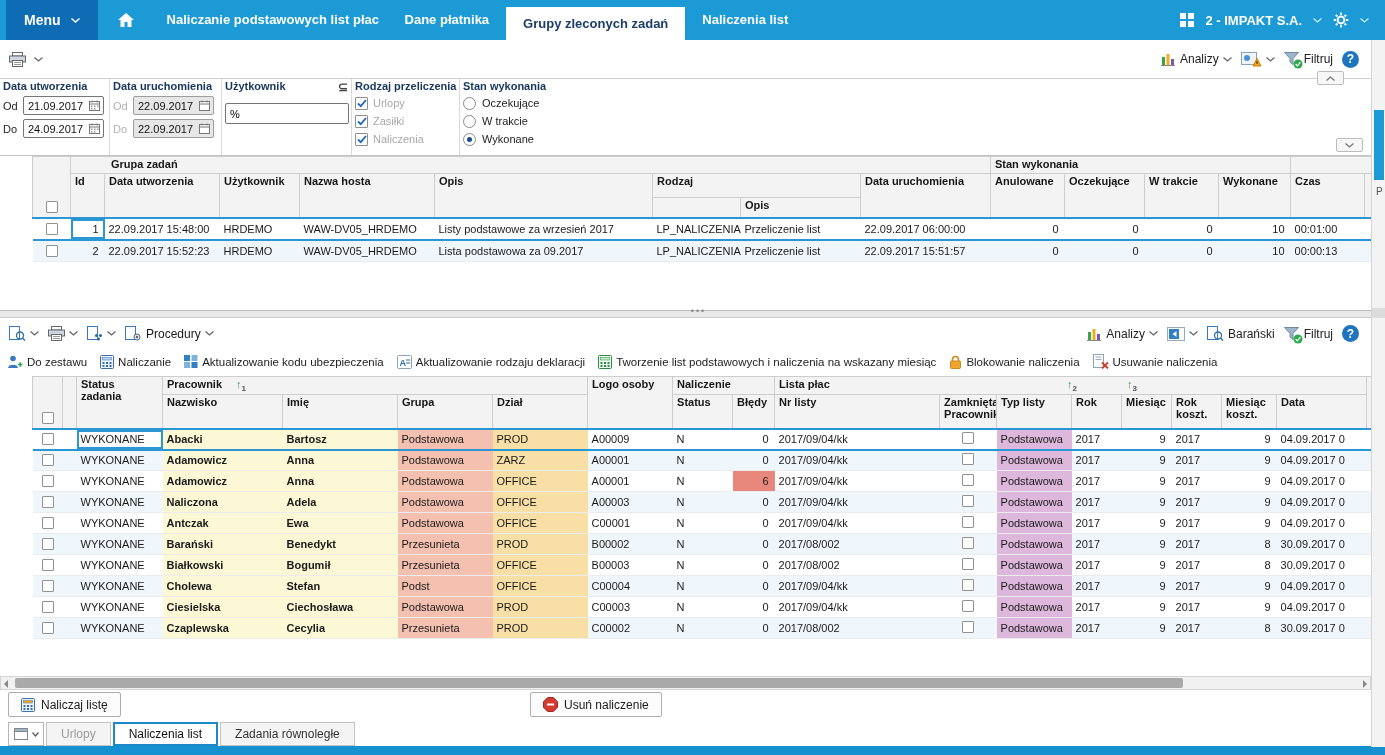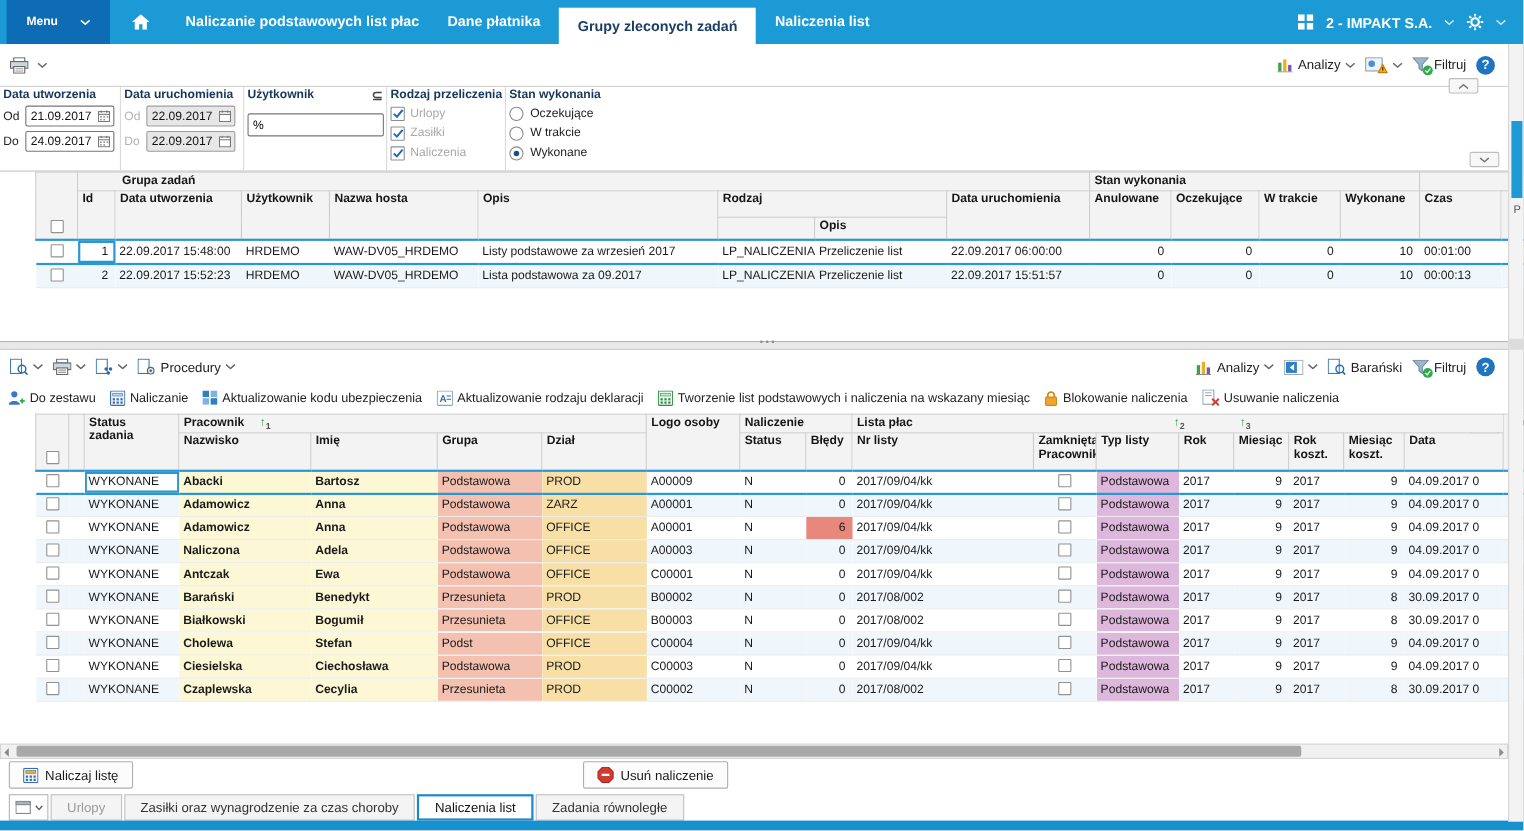--- a/index.html
+++ b/index.html
@@ -4,21 +4,21 @@
 <style>
 * { box-sizing:border-box; margin:0; padding:0; }
 body { background:#9e9e9e; }
 .screen { position:relative; width:1385px; height:755px; background:#fff;
   font-family:"Liberation Sans",sans-serif; font-size:11px; color:#1a1a1a; overflow:hidden; }
 
 
 .topbar { position:absolute; left:0; top:0; width:1385px; height:40px; background:#1b9ad6;
   display:flex; align-items:center; color:#fff; }
 .menu-btn { margin-left:6px; height:40px; background:#0d6cb4; display:flex; align-items:center;
-  gap:20px; padding:0 18px; font-size:11px; font-weight:bold; cursor:pointer; }
+  gap:10px; padding:0 18px; font-size:14px; font-weight:bold; cursor:pointer; }
 .home-wrap { margin:0 16px 0 20px; display:flex; align-items:center; }
 .top-tabs { display:flex; align-items:center; height:40px; }
 .top-tab { padding:0 17px; line-height:40px; font-size:13px; font-weight:bold; white-space:nowrap; cursor:pointer; }
 .top-tab.clip { max-width:238px; overflow:hidden; }
 .top-tab.active { background:#fff; color:#1c3e66; height:33px; line-height:33px; margin-top:7px; }
 .tb-right { margin-left:auto; display:flex; align-items:center; gap:11px; padding-right:16px;
   font-size:13px; font-weight:bold; }
 
 
 .toolbar1 { position:absolute; left:0; top:40px; width:1371px; height:38px;
@@ -926,21 +926,20 @@
     <span class="win-btn">
       <svg width="15" height="13">
           <rect x="0.5" y="0.5" width="13" height="11" fill="#fff" stroke="#888"></rect>
           <rect x="0.5" y="0.5" width="13" height="3" fill="#9fb6c8" stroke="#888"></rect>
         </svg>
       <svg width="7" height="5">
           <path d="M0.5 0.5 L3.5 4 L6.5 0.5" fill="none" stroke="#555" stroke-width="1.2"></path>
         </svg>
     </span>
     <span class="btab disabled">Urlopy</span>
-      <span class="btab">Zasiłki oraz wynagrodzenie za czas choroby</span>
       <span class="btab active">Naliczenia list</span>
       <span class="btab">Zadania równoległe</span>
       <span id="btab-anchor"></span>
   </div>
 
   <div class="bottombar"></div>
 
   <div class="right-strip">
     <span class="rs-blue"></span>
     <span class="rs-label">P</span>

